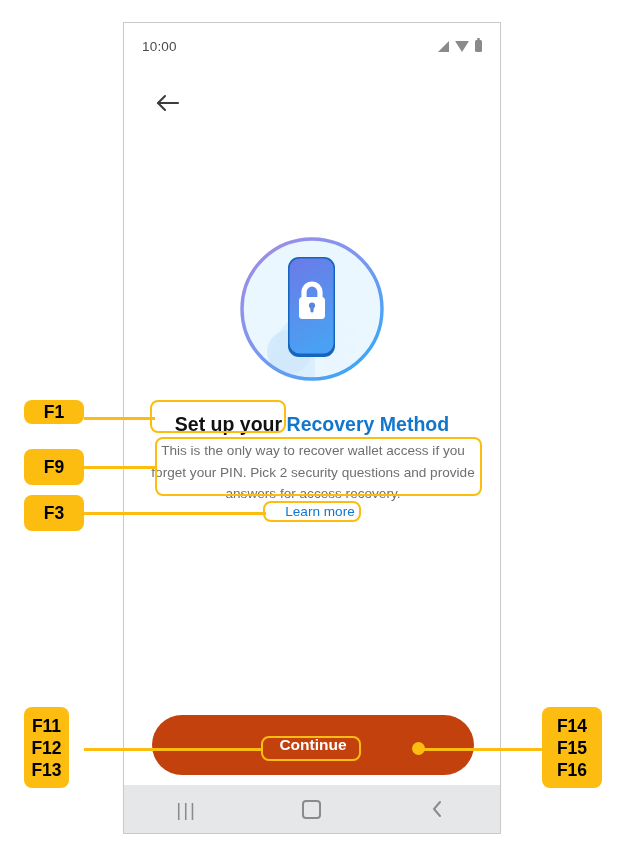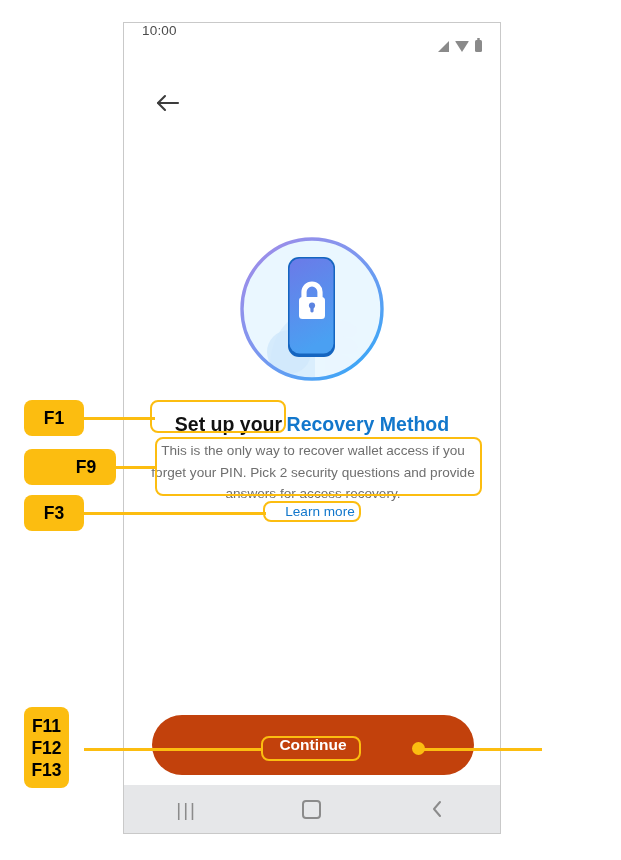--- a/index.html
+++ b/index.html
@@ -28,20 +28,21 @@
     overflow: hidden;
   }
 
   
   #status-bar {
     position: absolute;
     left: 0; top: 0;
     width: 100%;
     height: 46px;
     display: flex;
+    align-items: center;
     justify-content: space-between;
     padding: 0 18px;
     box-sizing: border-box;
   }
   #status-time {
     font-size: 13.5px;
     color: #4b4b4b;
     letter-spacing: .2px;
   }
   #status-icons {
@@ -317,40 +318,45 @@
       <svg width="14" height="20" viewBox="0 0 14 20">
         <path d="M10 3 L4 10 L10 17" fill="none" stroke="#8b8b8b" stroke-width="2" stroke-linecap="round" stroke-linejoin="round"></path>
       </svg>
     </div>
   </div>
 </div>
 
 <div id="annotations">
 
   <div class="leader" style="left:84px; top:417px; width:71px;"></div>
-  <div class="tag" style="left:24px; top:400px; width:60px; height:36px;">
+  <div class="tag" style="left:24px; top:400px; width:60px; height:24px;">
     <span>F1</span>
   </div>
   <div class="hbox" style="left:150px; top:400px; width:136px; height:33px;"></div>
 
   <div class="leader" style="left:84px; top:466px; width:72px;"></div>
-  <div class="tag" style="left:24px; top:449px; width:60px; height:36px;padding-left:32px;">
+  <div class="tag" style="left:24px; top:449px; width:60px; height:36px;">
     <span>F9</span>
   </div>
   <div class="hbox" style="left:155px; top:437px; width:327px; height:59px;"></div>
 
   <div class="leader" style="left:84px; top:512px; width:182px;"></div>
   <div class="tag" style="left:24px; top:495px; width:60px; height:36px;">
     <span>F3</span>
   </div>
   <div class="hbox" style="left:263px; top:501px; width:98px; height:21px;"></div>
 
   <div class="leader" style="left:84px; top:748px; width:178px;"></div>
   <div class="tag" style="left:24px; top:707px; width:45px; height:81px;">
     <span>F11</span>
     <span>F12</span>
     <span>F13</span>
   </div>
   <div class="hbox" style="left:261px; top:736px; width:100px; height:25px;"></div>
 
   <div class="dot" style="left:412px; top:742px;"></div>
   <div class="leader" style="left:418px; top:748px; width:124px;"></div>
+  <div class="tag" style="left:542px; top:707px; width:60px; height:81px;">
+    <span>F14</span>
+    <span>F15</span>
+    <span>F16</span>
+  </div>
 </div>
 
 </body></html>

